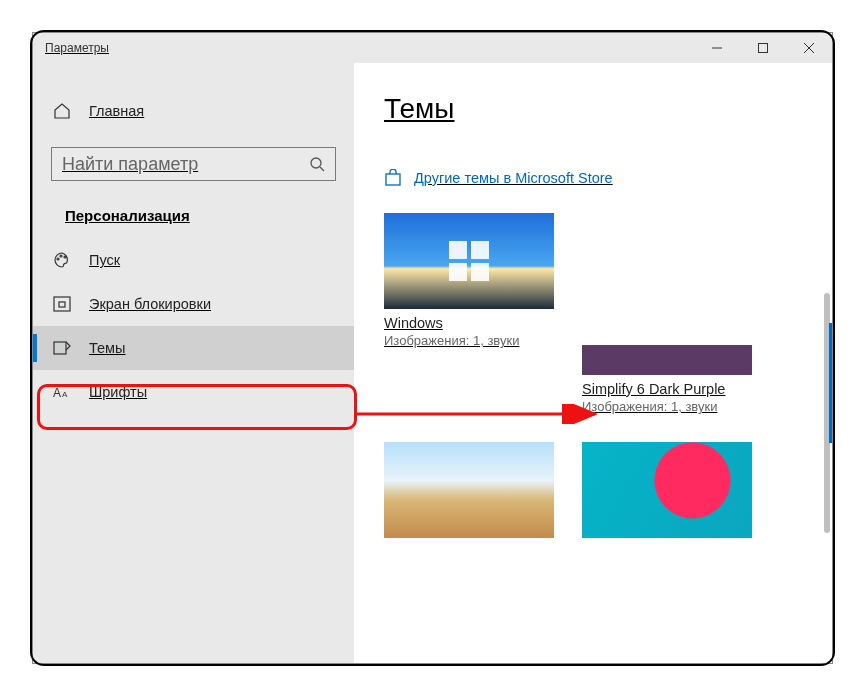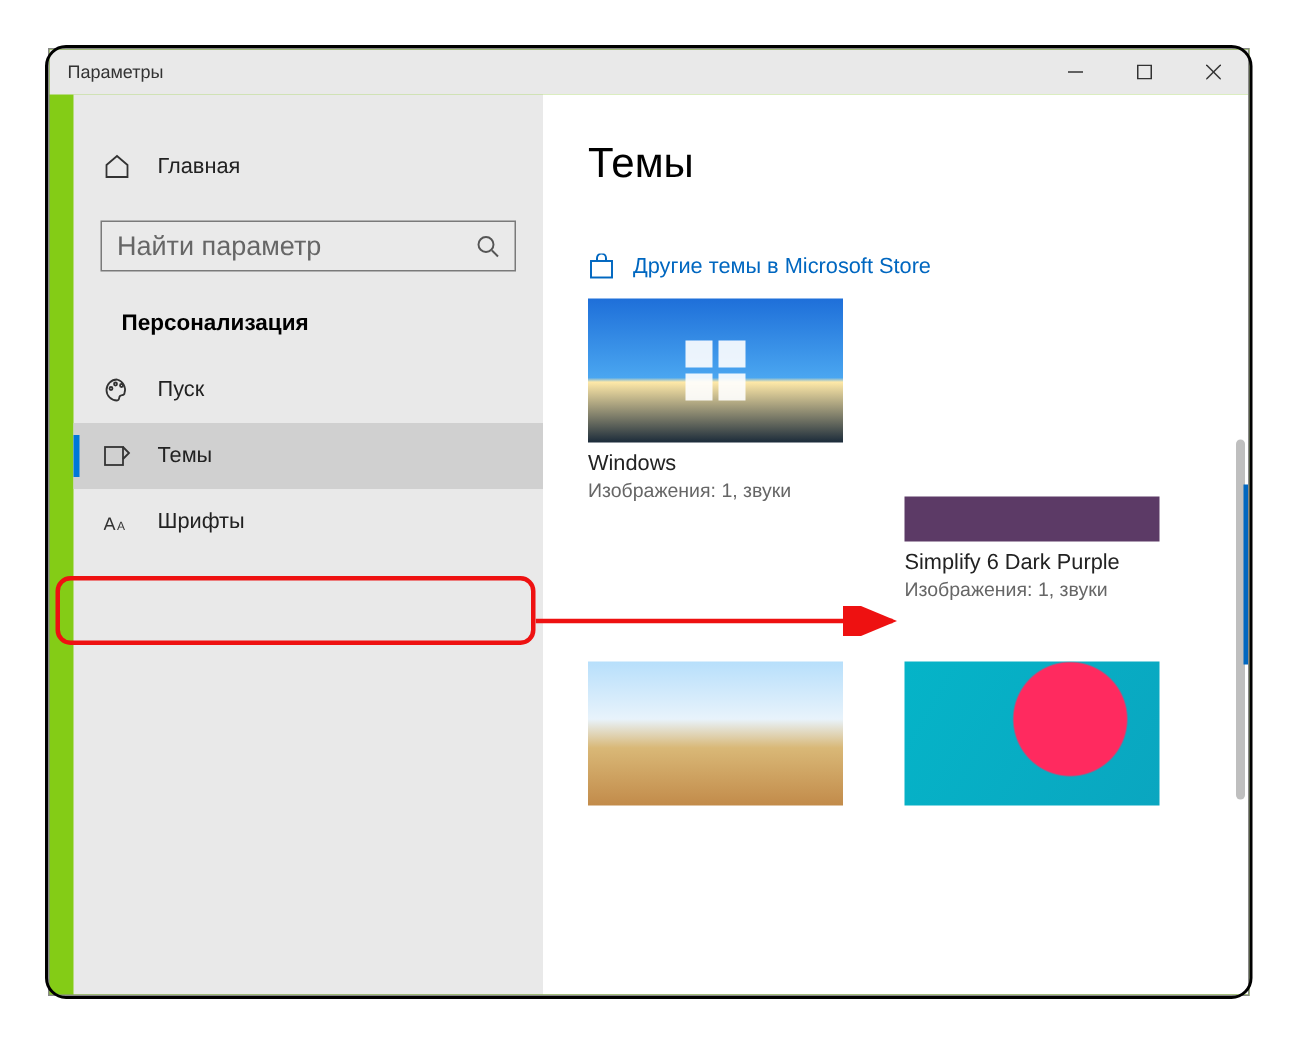--- a/index.html
+++ b/index.html
@@ -1,38 +1,39 @@
 <!DOCTYPE html>
 <html><head>
 <meta charset="utf-8">
 <style>
   * { box-sizing: border-box; margin: 0; padding: 0; }
   html, body { width: 866px; height: 697px; font-family: "Segoe UI", Arial, sans-serif; }
   .frame {
     position: absolute; left: 32px; top: 32px;
     width: 801px; height: 632px;
     border: 1px solid #888;
-    background: #84cc16;
+    background: #737373;
     overflow: hidden;
+    text-decoration: underline;
   }
   .round-outline {
     position: absolute; left: 30px; top: 30px;
     width: 805px; height: 636px;
     border: 2px solid #000;
     border-radius: 14px;
     pointer-events: none;
   }
   
   .titlebar { display:flex; height:30px; line-height:30px; background:#e9e9e9; }
   .titlebar .caption { padding-left:12px; font-size:12px; color:#333; flex:1; }
   .sysbtn { width:46px; height:30px; display:flex; align-items:center; justify-content:center; color:#333; }
   .sysbtn svg { width:10px; height:10px; stroke:#333; stroke-width:1; fill:none; }
   
   .body { display:flex; height:calc(100% - 30px); }
-  .sidebar { width:321px; background:#e9e9e9; padding-top:26px;margin-left:16px; }
+  .sidebar { width:321px; background:#e9e9e9; padding-top:26px; }
   .content { flex:1; background:#fff; position:relative; padding:30px 0 0 30px; }
   
   .nav-item {
     height:44px; display:flex; align-items:center; gap:18px;
     padding-left:20px; font-size:14.5px; color:#222;
   }
   .nav-item.selected { background:#d0d0d0; position:relative; }
   .nav-item.selected::before {
     content:""; position:absolute; left:0; top:8px; bottom:8px;
     width:4px; background:#0078d7;
@@ -44,23 +45,23 @@
     height:34px; border:1px solid #7a7a7a; background:#eaeaea;
     display:flex; align-items:center; padding:0 10px;
     font-size:18px; color:#666;
   }
   .searchbox span.ph { flex:1; }
   .searchbox .mag { width:16px;height:16px; }
   .section-label { padding:4px 20px 14px 32px; font-size:15px; font-weight:600; }
   
   h1.page-title { font-size:28px; font-weight:400; margin-bottom:44px; }
   h2.subhead { font-size:20px; font-weight:400; margin-bottom:18px; }
-  .store-link { display:flex; align-items:center; gap:12px; color:#0067c0; font-size:14.5px; margin-bottom:12px; }
+  .store-link { display:flex; align-items:center; gap:12px; color:#0067c0; font-size:14.5px; margin-bottom:26px; }
   .store-link .bag { width:18px; height:18px; }
-  .theme-grid { display:flex; flex-wrap:wrap; gap:41px; width:440px; }
+  .theme-grid { display:flex; flex-wrap:wrap; gap:28px; width:440px; }
   .theme-card { width:170px; }
   .thumb { width:170px; height:96px; background:#666; position:relative; overflow:hidden; }
   .thumb.windows {
     background: linear-gradient(to bottom,#1e6fd9 0%,#4aa6f0 55%,#ffe9a8 58%,#1b2b3a 100%);
   }
   .thumb.windows::after{
     content:""; position:absolute; left:50%; top:50%; width:40px; height:40px;
     margin:-20px 0 0 -20px;
     background:
       linear-gradient(#fff,#fff) left top/18px 18px no-repeat,
@@ -155,20 +156,29 @@
           <svg viewBox="0 0 18 18">
               <path d="M9 2a7 7 0 1 0 0 14c2 0 1-2 2-3s3 0 3-2a7 7 0 0 0-5-9z"></path>
               <circle cx="5" cy="8" r="1"></circle>
               <circle cx="8" cy="5" r="1"></circle>
               <circle cx="12" cy="6" r="1"></circle>
             </svg>
         </span>
         <span>Пуск</span>
       </div>
 
+      <div class="nav-item">
+        <span class="nav-icon">
+          <svg viewBox="0 0 18 18">
+              <rect x="1" y="2" width="16" height="14"></rect>
+              <rect x="6" y="7" width="6" height="5"></rect>
+            </svg>
+        </span>
+        <span>Экран блокировки</span>
+      </div>
 
       <div class="nav-item selected">
         <span class="nav-icon">
           <svg viewBox="0 0 18 18">
               <rect x="1" y="3" width="12" height="12"></rect>
               <path d="M13 3 L17 7 13 11"></path>
             </svg>
         </span>
         <span>Темы</span>
       </div>

